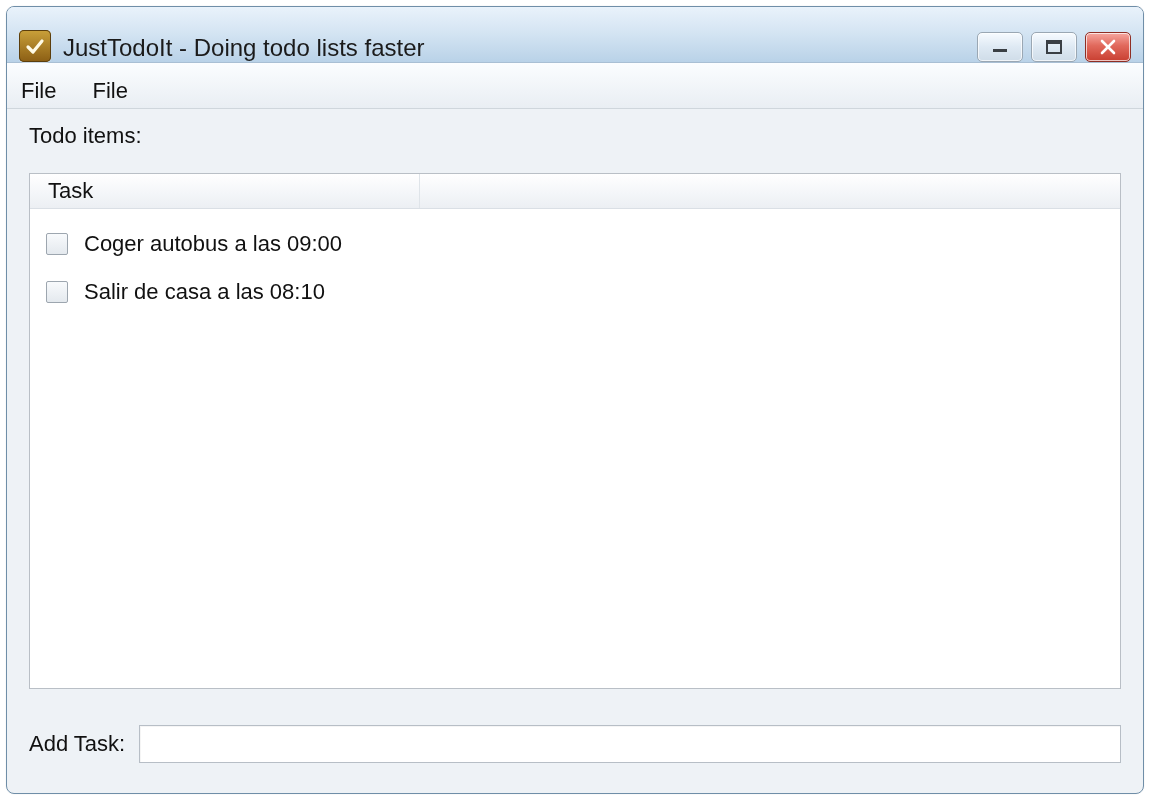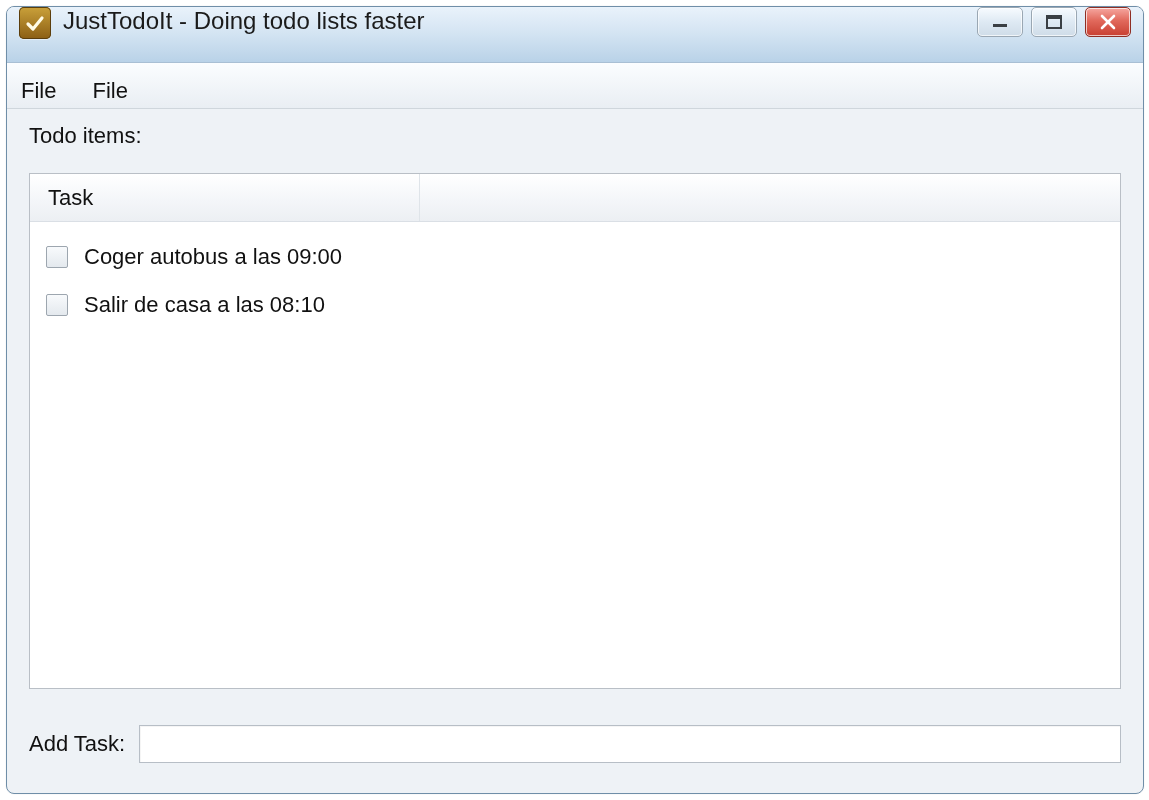--- a/index.html
+++ b/index.html
@@ -31,21 +31,21 @@
     background: #eef2f6;
     overflow: hidden;
     box-shadow: 0 0 0 1px rgba(0,0,0,0.02);
   }
   
   .titlebar {
     height: 56px;
     background: linear-gradient(to bottom, #e9f2fb 0%, #d5e5f3 45%, #b9d2e8 100%);
     border-bottom: 1px solid #a9bfd4;
     display: flex;
-    align-items: flex-start;
+    align-items: flex-end;
     padding: 0 12px;
     gap: 12px;
   }
   .app-icon {
     width: 32px;
     height: 32px;
     border-radius: 5px;
     background: linear-gradient(to bottom, #caa13a 0%, #8b5e14 100%);
     display: flex;
     align-items: center;
@@ -106,21 +106,21 @@
     margin-bottom: 24px;
   }
   .listview {
     border: 1px solid #b9bfc6;
     background: #ffffff;
     height: 516px;
     position: relative;
     overflow: hidden;
   }
   .list-header {
-    height: 48px;
+    height: 35px;
     display: flex;
     align-items: stretch;
     background: linear-gradient(to bottom, #ffffff 0%, #f4f6f9 55%, #eceff3 100%);
     border-bottom: 1px solid #dadfe5;
   }
   .list-header .col {
     display: flex;
     align-items: center;
     padding: 0 18px;
     font-size: 22px;

